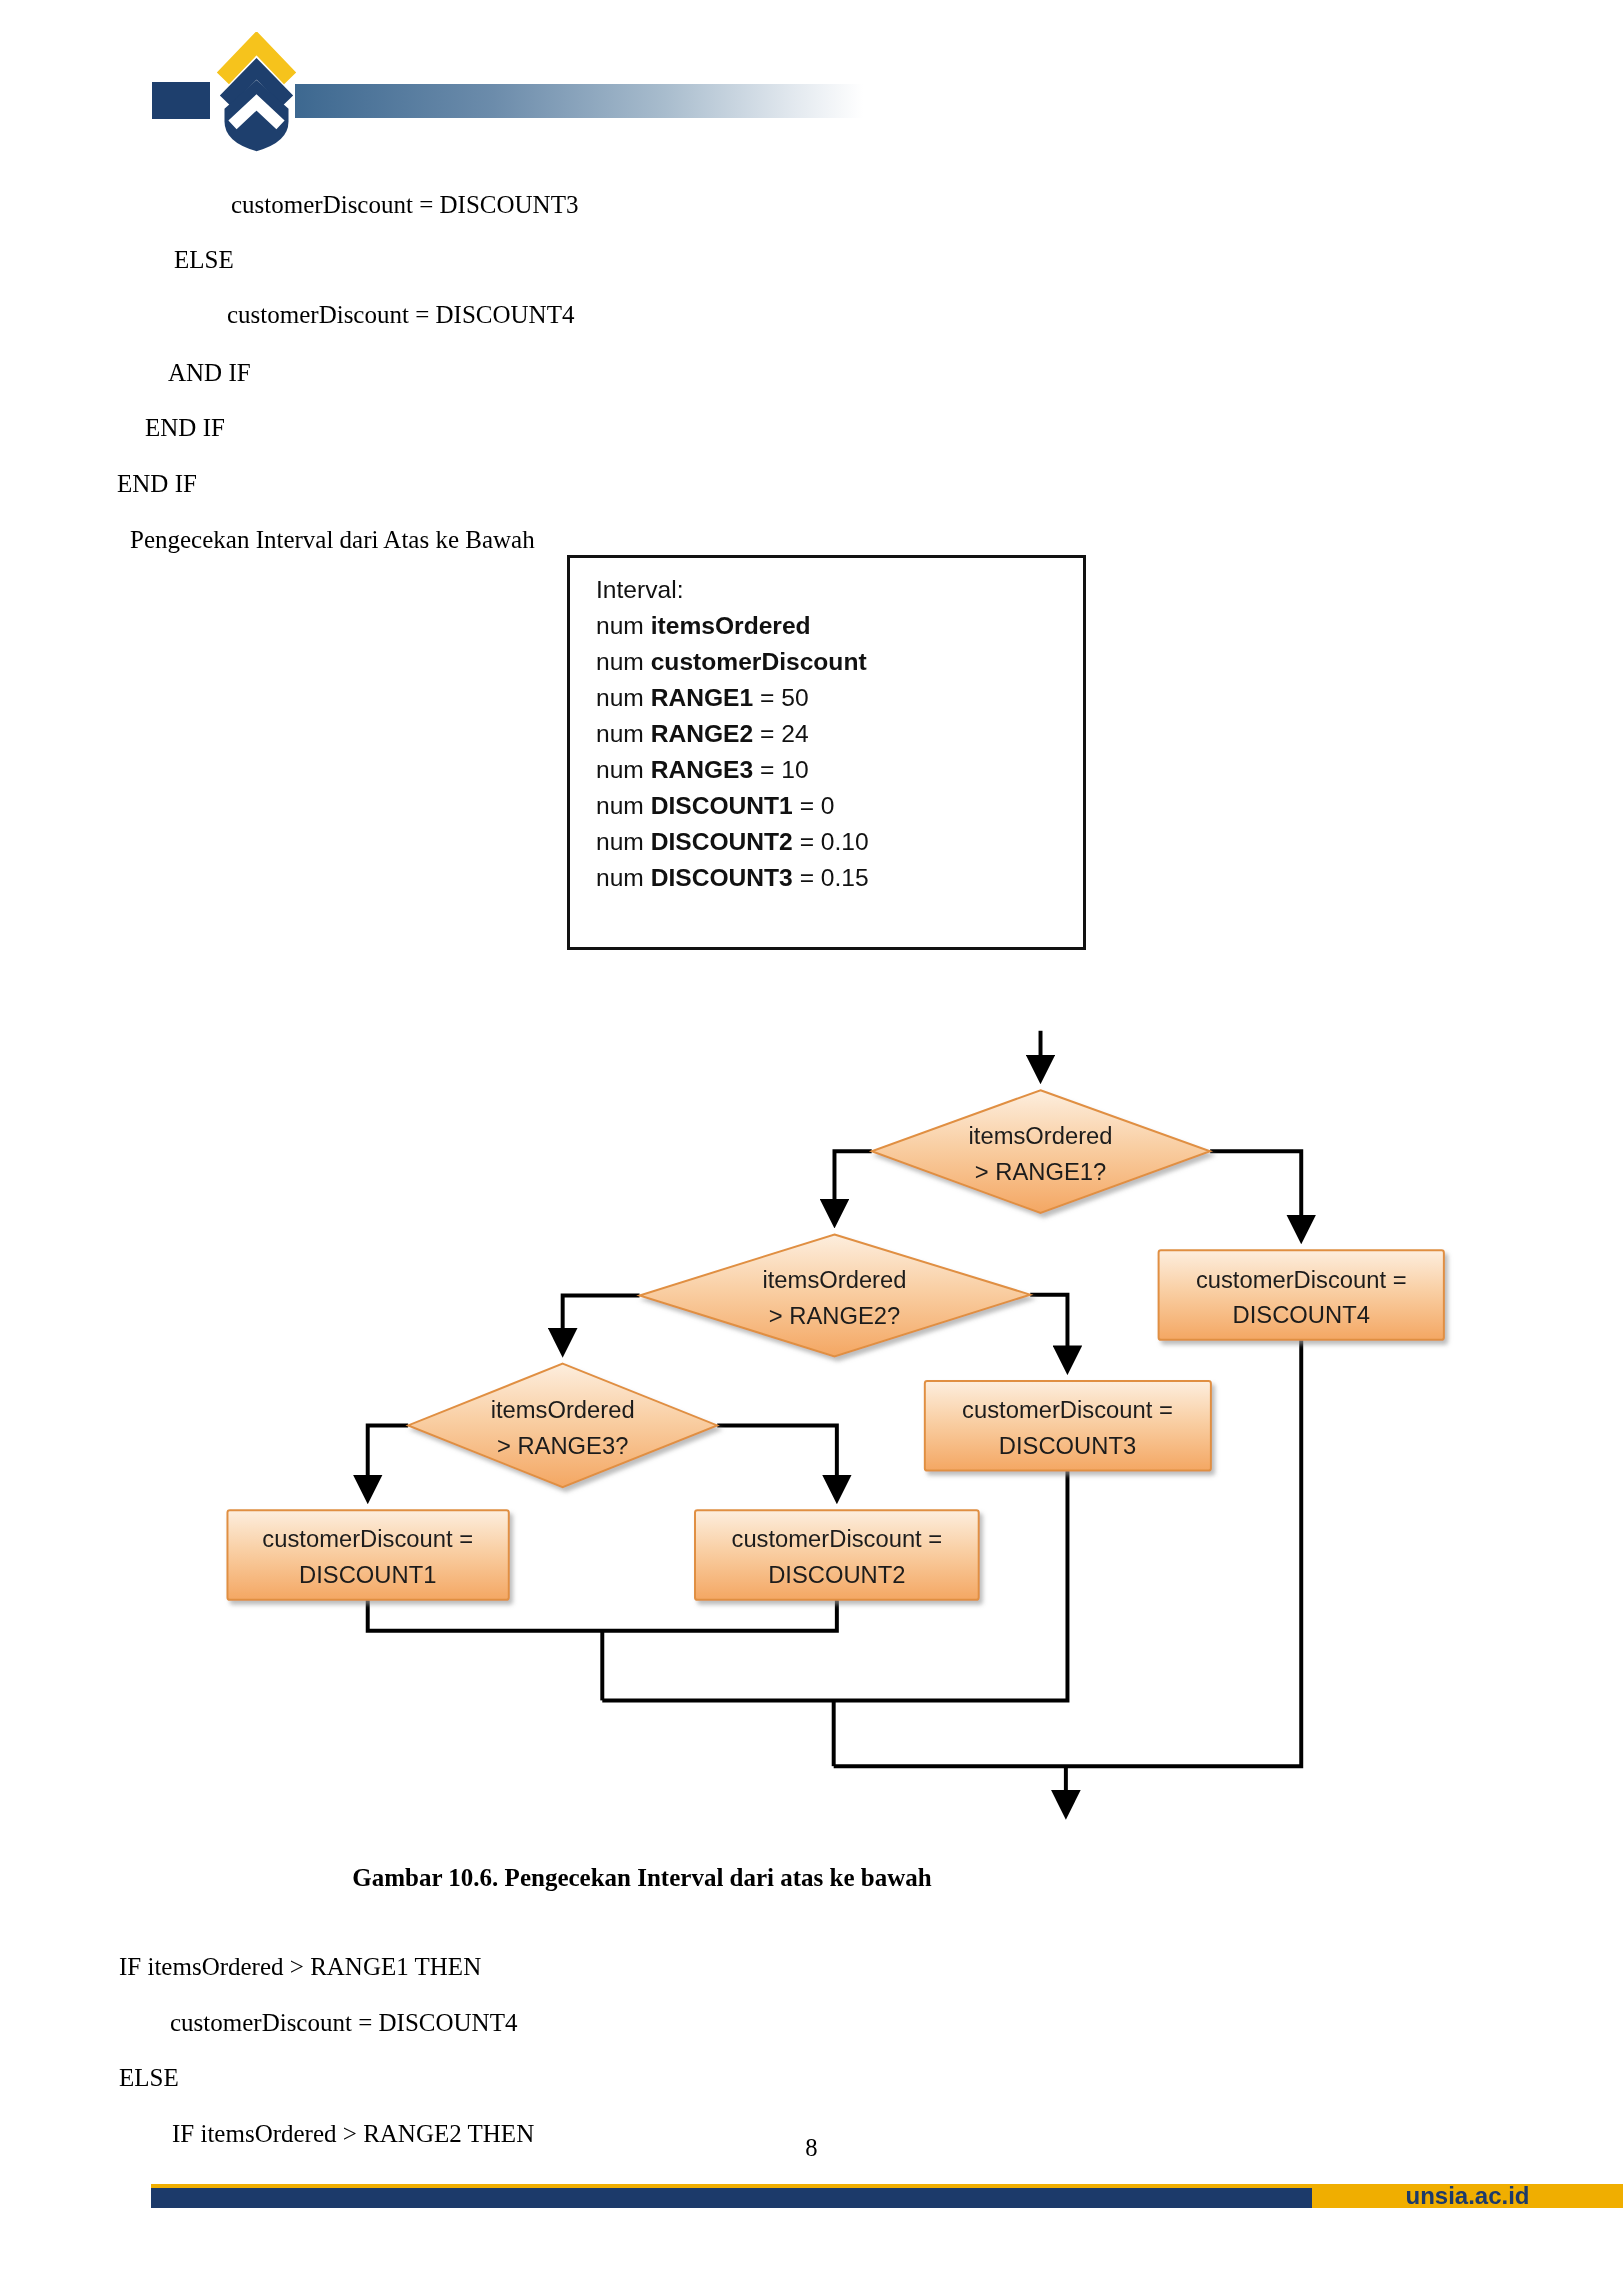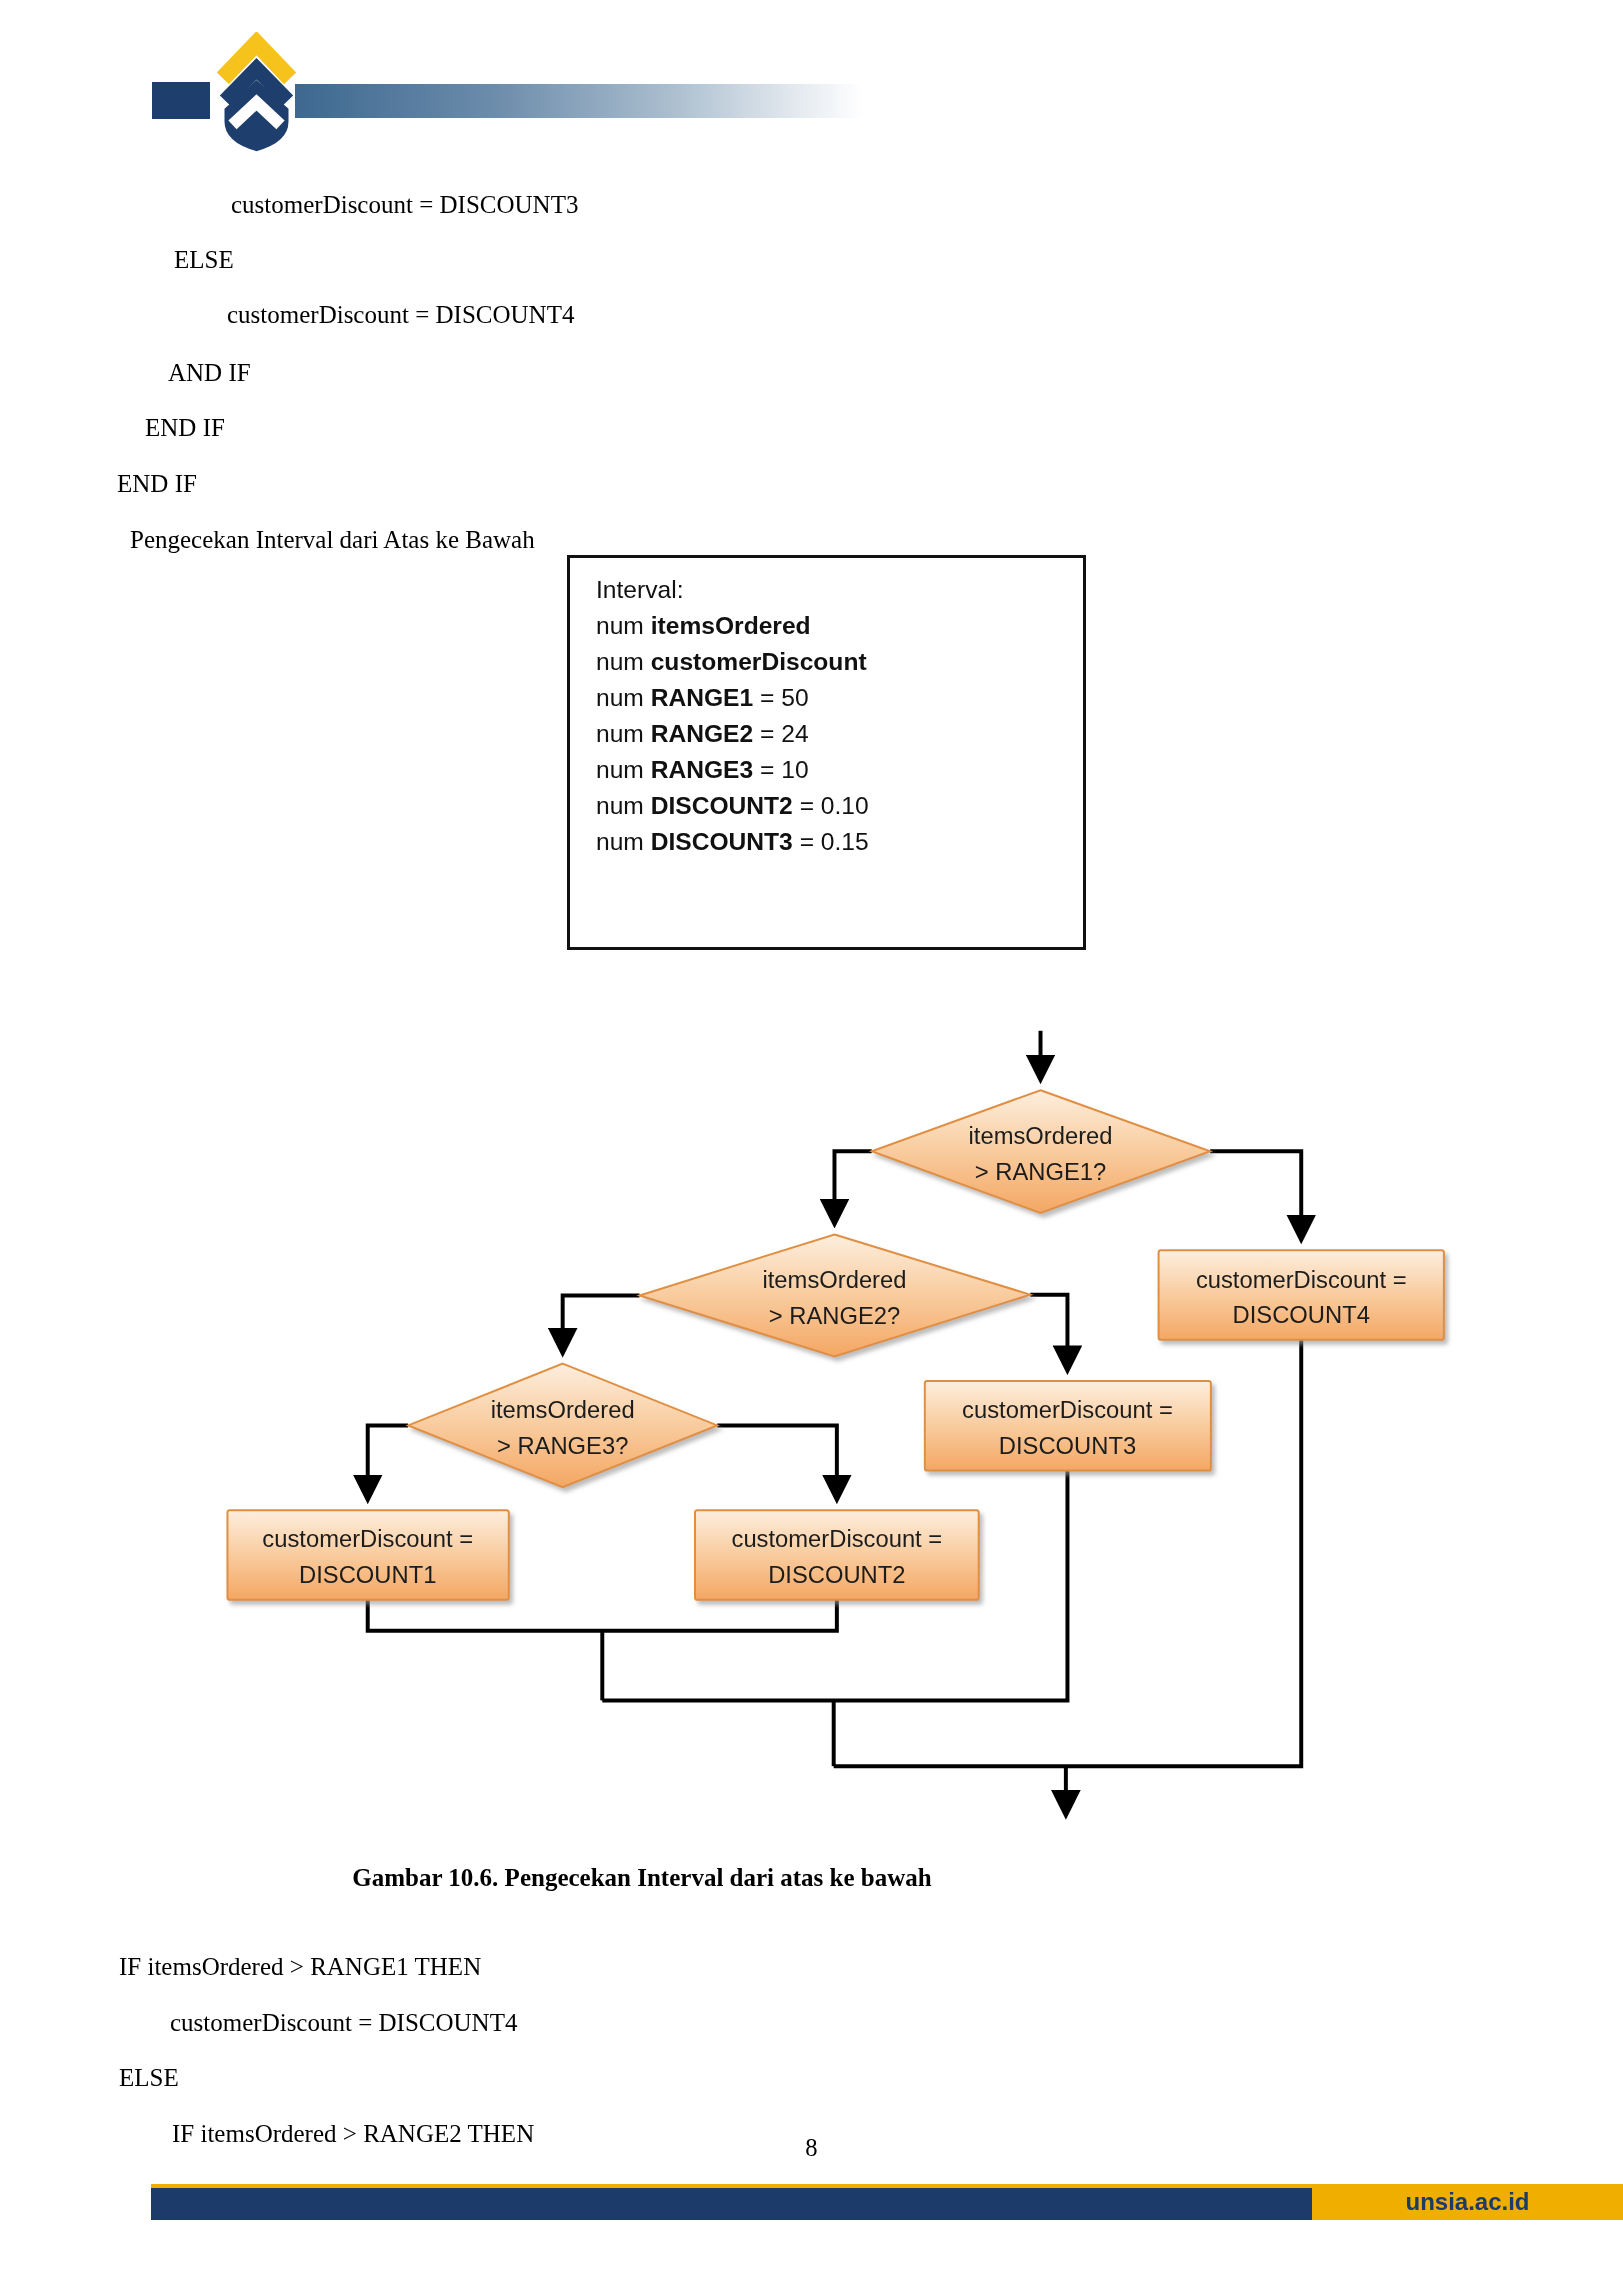--- a/index.html
+++ b/index.html
@@ -17,21 +17,21 @@
         box-sizing:border-box;font-family:"Liberation Sans",sans-serif;font-size:24.6px;
         padding:13.5px 0 0 26px;line-height:36px;color:#111;}
   .decl b{font-weight:bold;}
   
   .flow{position:absolute;left:0;top:1007px;width:1623px;height:840px;}
   .flow text{font-family:"Liberation Sans",sans-serif;font-size:30px;fill:#1c1c1c;text-anchor:middle;}
   
   .caption{position:absolute;left:0;top:1864px;width:1284px;text-align:center;
            font-size:25px;font-weight:bold;}
   .pagenum{position:absolute;left:0;top:2134px;width:1623px;text-align:center;font-size:24.6px;}
-  .footer{position:absolute;left:151px;right:0;top:2184px;height:36px;display:flex;}
+  .footer{position:absolute;left:151px;right:0;top:2184px;height:24px;display:flex;}
   .footer .navy{width:1161px;height:100%;box-sizing:border-box;background:#1c3a6a;
                 border-top:4.8px solid #f0ae00;}
   .footer .gold{flex:1;height:100%;background:#f0ae00;display:flex;align-items:center;justify-content:center;
                 font-family:"Liberation Sans",sans-serif;font-weight:bold;font-size:24px;color:#1c3a6a;}
 </style>
 </head>
 <body>
 
 <div class="page">
 
@@ -52,20 +52,21 @@
   <div class="pl" style="left:117px;top:438px">END IF</div>
   <div class="pl" style="left:130px;top:494px">Pengecekan Interval dari Atas ke Bawah</div>
 
   <div class="decl">
     <div><span>Interval:</span><b></b><span></span></div>
     <div><span>num </span><b>itemsOrdered</b><span></span></div>
     <div><span>num </span><b>customerDiscount</b><span></span></div>
     <div><span>num </span><b>RANGE1</b><span> = 50</span></div>
     <div><span>num </span><b>RANGE2</b><span> = 24</span></div>
     <div><span>num </span><b>RANGE3</b><span> = 10</span></div>
+    <div><span>num </span><b>DISCOUNT1</b><span> = 0</span></div>
     <div><span>num </span><b>DISCOUNT2</b><span> = 0.10</span></div>
     <div><span>num </span><b>DISCOUNT3</b><span> = 0.15</span></div>
   </div>
 
   <svg class="flow" viewBox="0 1270 2048 1060">
     <defs>
       <linearGradient id="orangeGrad" x1="0" y1="0" x2="0" y2="1">
         <stop offset="0" stop-color="#fdeede"></stop>
         <stop offset="0.45" stop-color="#f9cfa4"></stop>
         <stop offset="1" stop-color="#f4a763"></stop>

